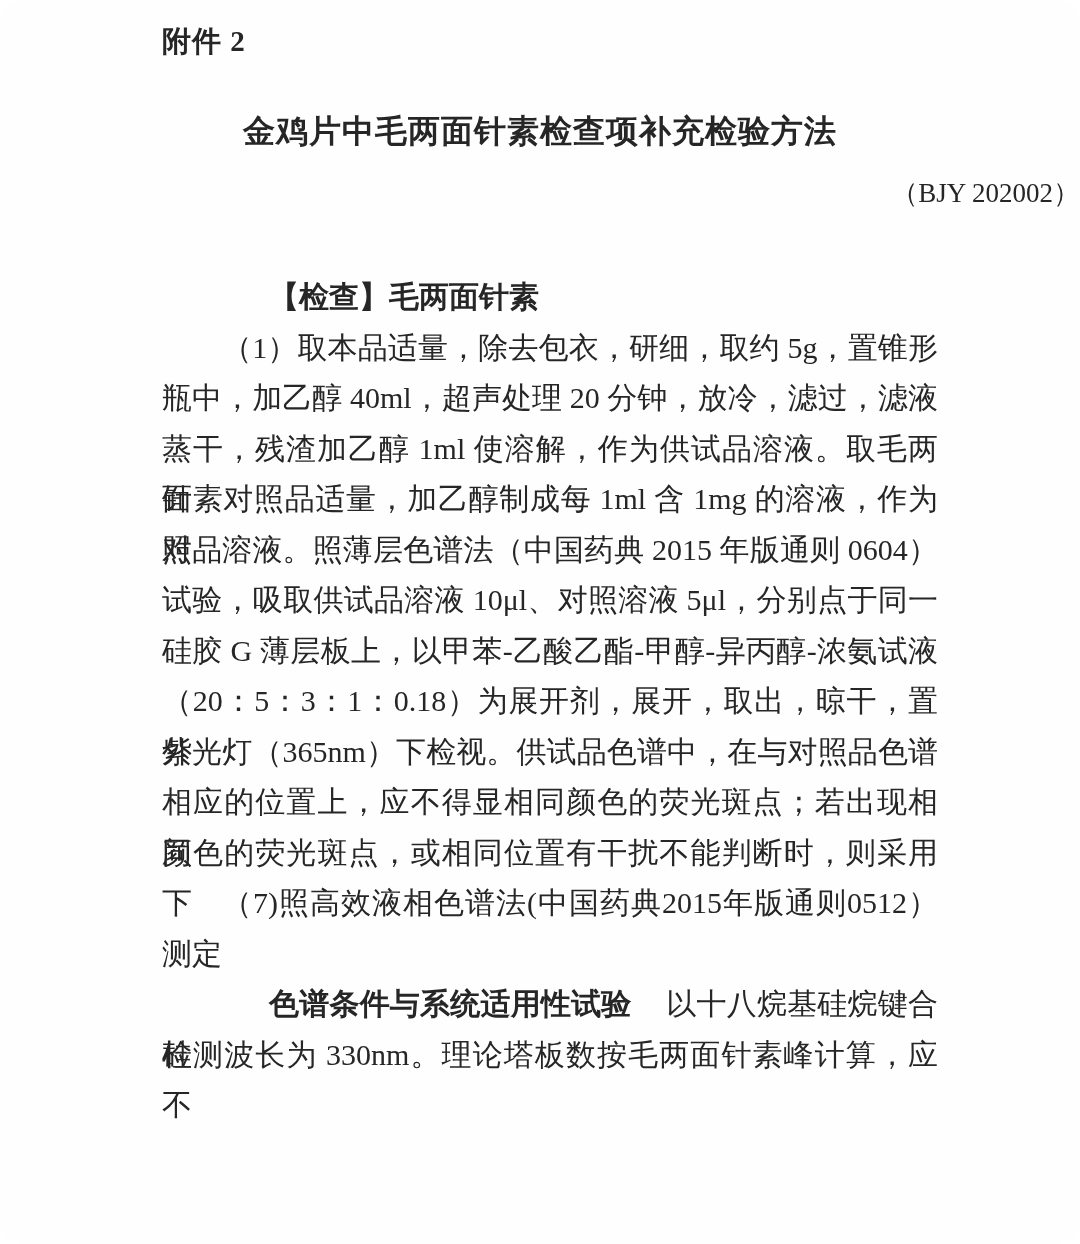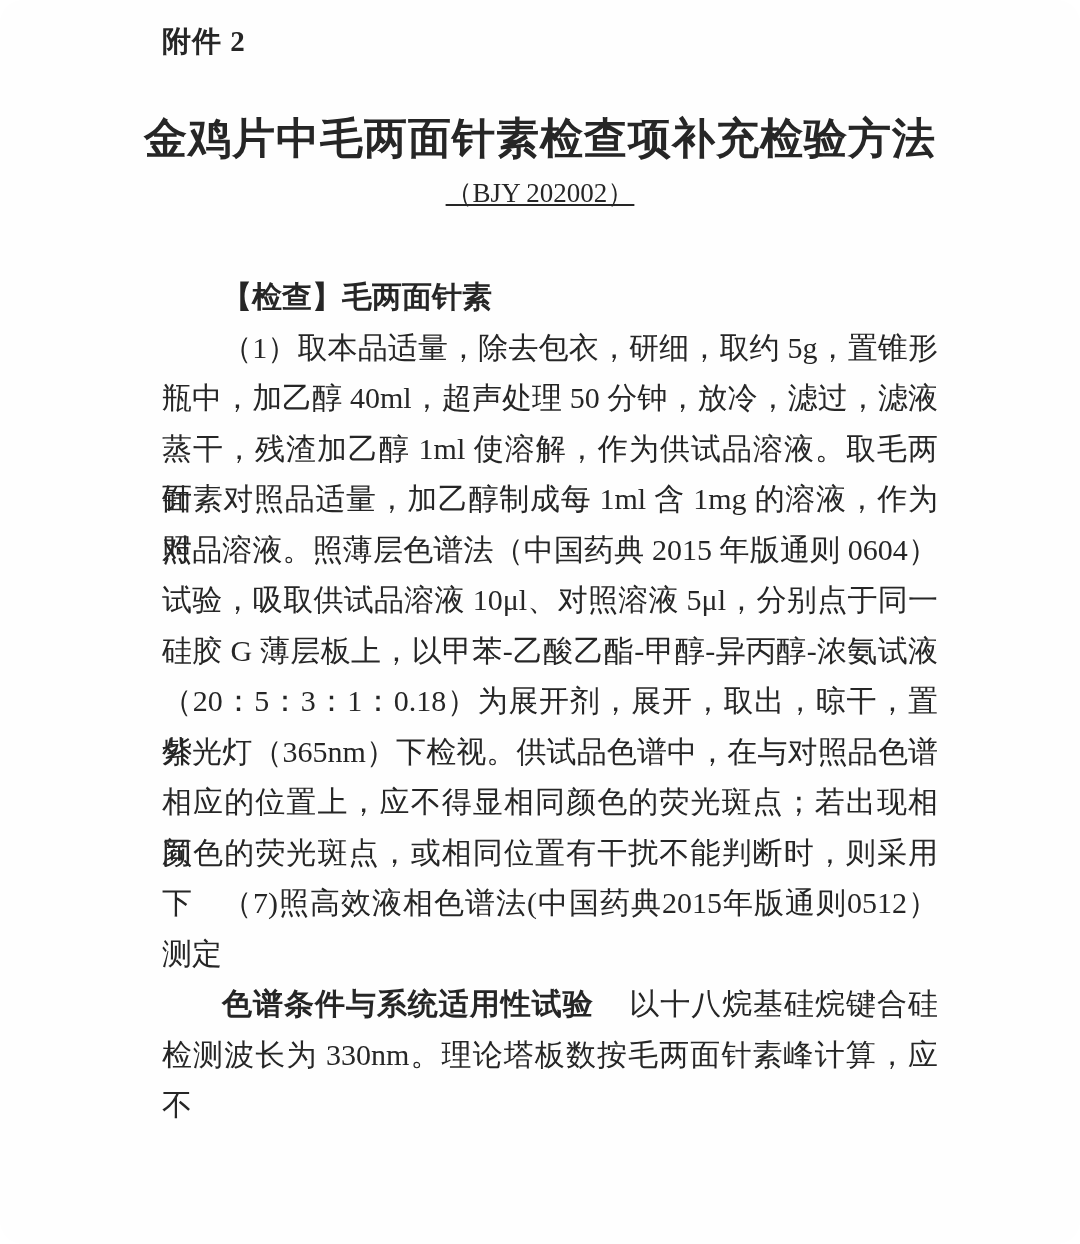--- a/index.html
+++ b/index.html
@@ -24,32 +24,31 @@
     font-size: 29px;
     font-weight: 600;
     letter-spacing: 1px;
   }
   .doc-title {
     position: absolute;
     left: 0;
     right: 0;
     top: 110px;
     text-align: center;
-    font-size: 43px;
+    font-size: 32px;
     font-weight: 700;
     letter-spacing: 1px;
   }
   .doc-number {
     position: absolute;
     left: 0;
     right: 0;
     top: 175px;
-    text-align: center;
+    text-align: right;
     font-size: 27px;
-    text-decoration: underline;
   }
   .doc-body {
     position: absolute;
     left: 162px;
     top: 272px;
     width: 776px;
   }
   .line {
     height: 50.5px;
     line-height: 50.5px;
@@ -58,40 +57,41 @@
   }
   .line.just {
     text-align: justify;
     text-align-last: justify;
   }
   .line.ind {
     text-indent: 2em;
   }
   .b {
     font-weight: 700;
+    margin-left: 47px;
   }
   .gap {
     display: inline-block;
     width: 1.15em;
   }
 </style>
 </head>
 <body>
 
 <div class="page">
   <div class="attachment-label">附件 2</div>
 
   <div class="doc-title">金鸡片中毛两面针素检查项补充检验方法</div>
 
   <div class="doc-number">（BJY 202002）</div>
 
   <div class="doc-body">
       <div class="line ind"><span class="b">【检查】毛两面针素</span></div>
       <div class="line just ind"><span>（1）取本品适量，除去包衣，研细，取约 5g，置锥形</span></div>
-      <div class="line just"><span>瓶中，加乙醇 40ml，超声处理 50 分钟，放冷，滤过，滤液</span></div>
+      <div class="line just"><span>瓶中，加乙醇 40ml，超声处理 20 分钟，放冷，滤过，滤液</span></div>
       <div class="line just"><span>蒸干，残渣加乙醇 1ml 使溶解，作为供试品溶液。取毛两面</span></div>
       <div class="line just"><span>针素对照品适量，加乙醇制成每 1ml 含 1mg 的溶液，作为对</span></div>
       <div class="line just"><span>照品溶液。照薄层色谱法（中国药典 2015 年版通则 0604）</span></div>
       <div class="line just"><span>试验，吸取供试品溶液 10μl、对照溶液 5μl，分别点于同一</span></div>
       <div class="line just"><span>硅胶 G 薄层板上，以甲苯-乙酸乙酯-甲醇-异丙醇-浓氨试液</span></div>
       <div class="line just"><span>（20：5：3：1：0.18）为展开剂，展开，取出，晾干，置紫</span></div>
       <div class="line just"><span>外光灯（365nm）下检视。供试品色谱中，在与对照品色谱</span></div>
       <div class="line just"><span>相应的位置上，应不得显相同颜色的荧光斑点；若出现相同</span></div>
       <div class="line just"><span>颜色的荧光斑点，或相同位置有干扰不能判断时，则采用下</span></div>
       <div class="line just ind"><span>（7)照高效液相色谱法(中国药典2015年版通则0512）</span></div>

